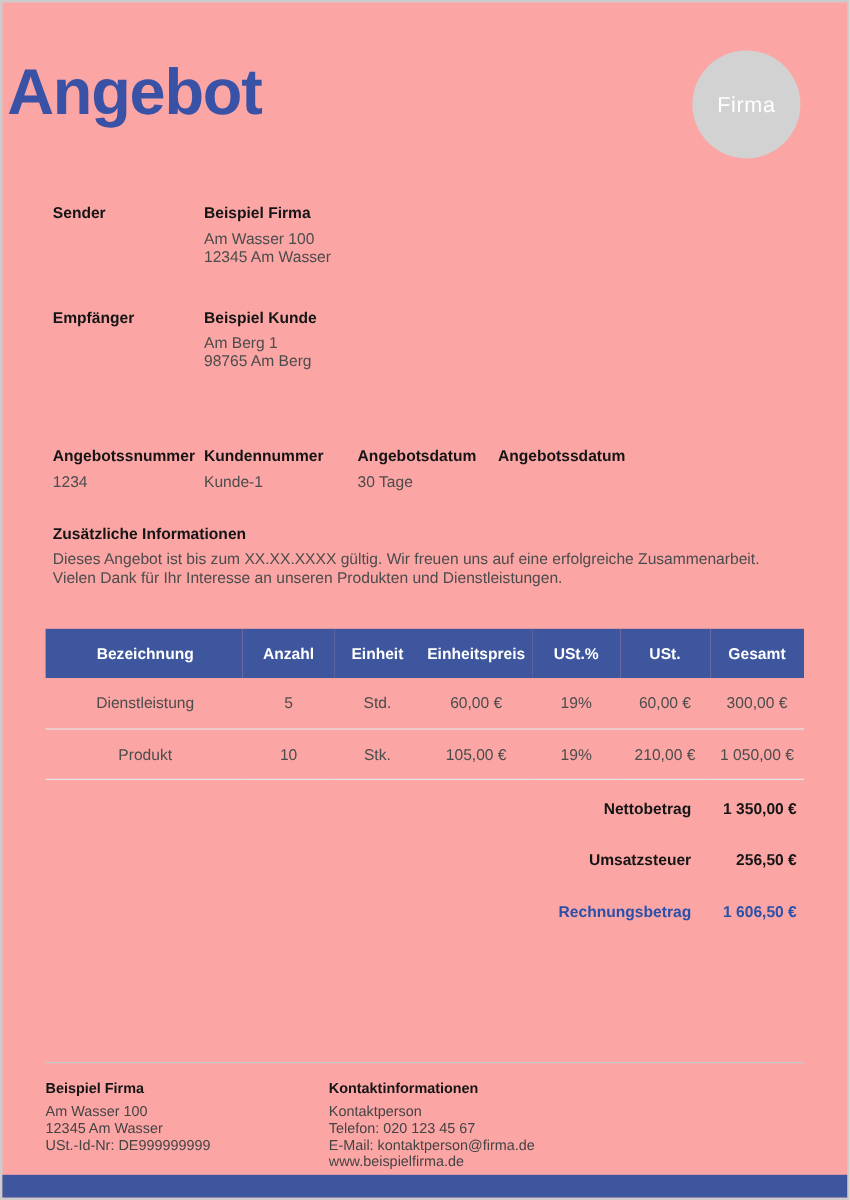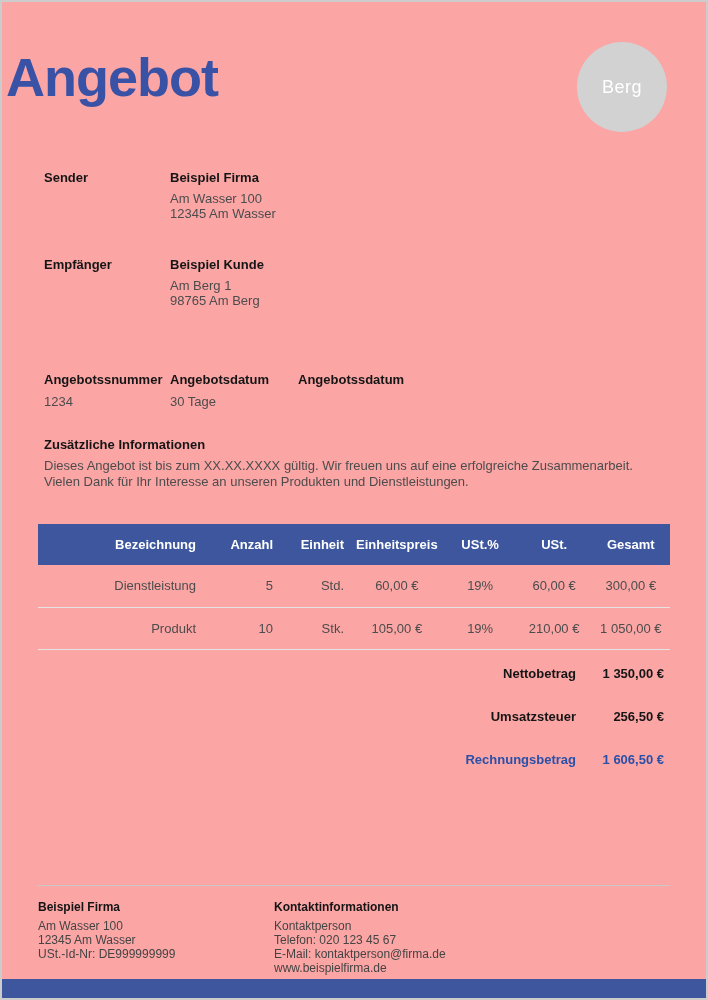--- a/index.html
+++ b/index.html
@@ -116,21 +116,21 @@
     padding: 0 6px;
     white-space: nowrap;
   }
   .items-table td {
     height: 42px;
     padding: 0 6px;
     border-bottom: 1px solid var(--divider);
     color: var(--text-gray);
     white-space: nowrap;
   }
-  .items-table .al { text-align: right; }
+  .items-table .al { text-align: center; }
   .items-table .ac { text-align: center; }
   .items-table th:first-child, .items-table td:first-child { padding-left: 8px; }
 
   
   .totals { margin-top: 16px; }
   .totals-row {
     display: flex;
     justify-content: flex-end;
     align-items: baseline;
     margin-bottom: 28px;
@@ -183,21 +183,21 @@
   }
 </style>
 </head>
 <body>
 
 <div class="page">
 
   <h1 class="doc-title">Angebot</h1>
 
   <div class="logo-circle">
-    <span>Berg</span>
+    <span>Firma</span>
   </div>
 
   <div class="content">
 
     <div class="parties">
       <div class="party-row">
         <div class="party-label">Sender</div>
         <div class="party-details">
           <div class="party-name">Beispiel Firma</div>
           <div class="party-address">
@@ -216,20 +216,24 @@
             <div>98765 Am Berg</div>
           </div>
         </div>
       </div>
     </div>
 
     <div class="meta-row">
       <div>
         <div class="meta-label">Angebotssnummer</div>
         <div class="meta-value">1234</div>
+      </div>
+      <div>
+        <div class="meta-label">Kundennummer</div>
+        <div class="meta-value">Kunde-1</div>
       </div>
       <div>
         <div class="meta-label">Angebotsdatum</div>
         <div class="meta-value">30 Tage</div>
       </div>
       <div>
         <div class="meta-label">Angebotssdatum</div>
       </div>
     </div>
 

